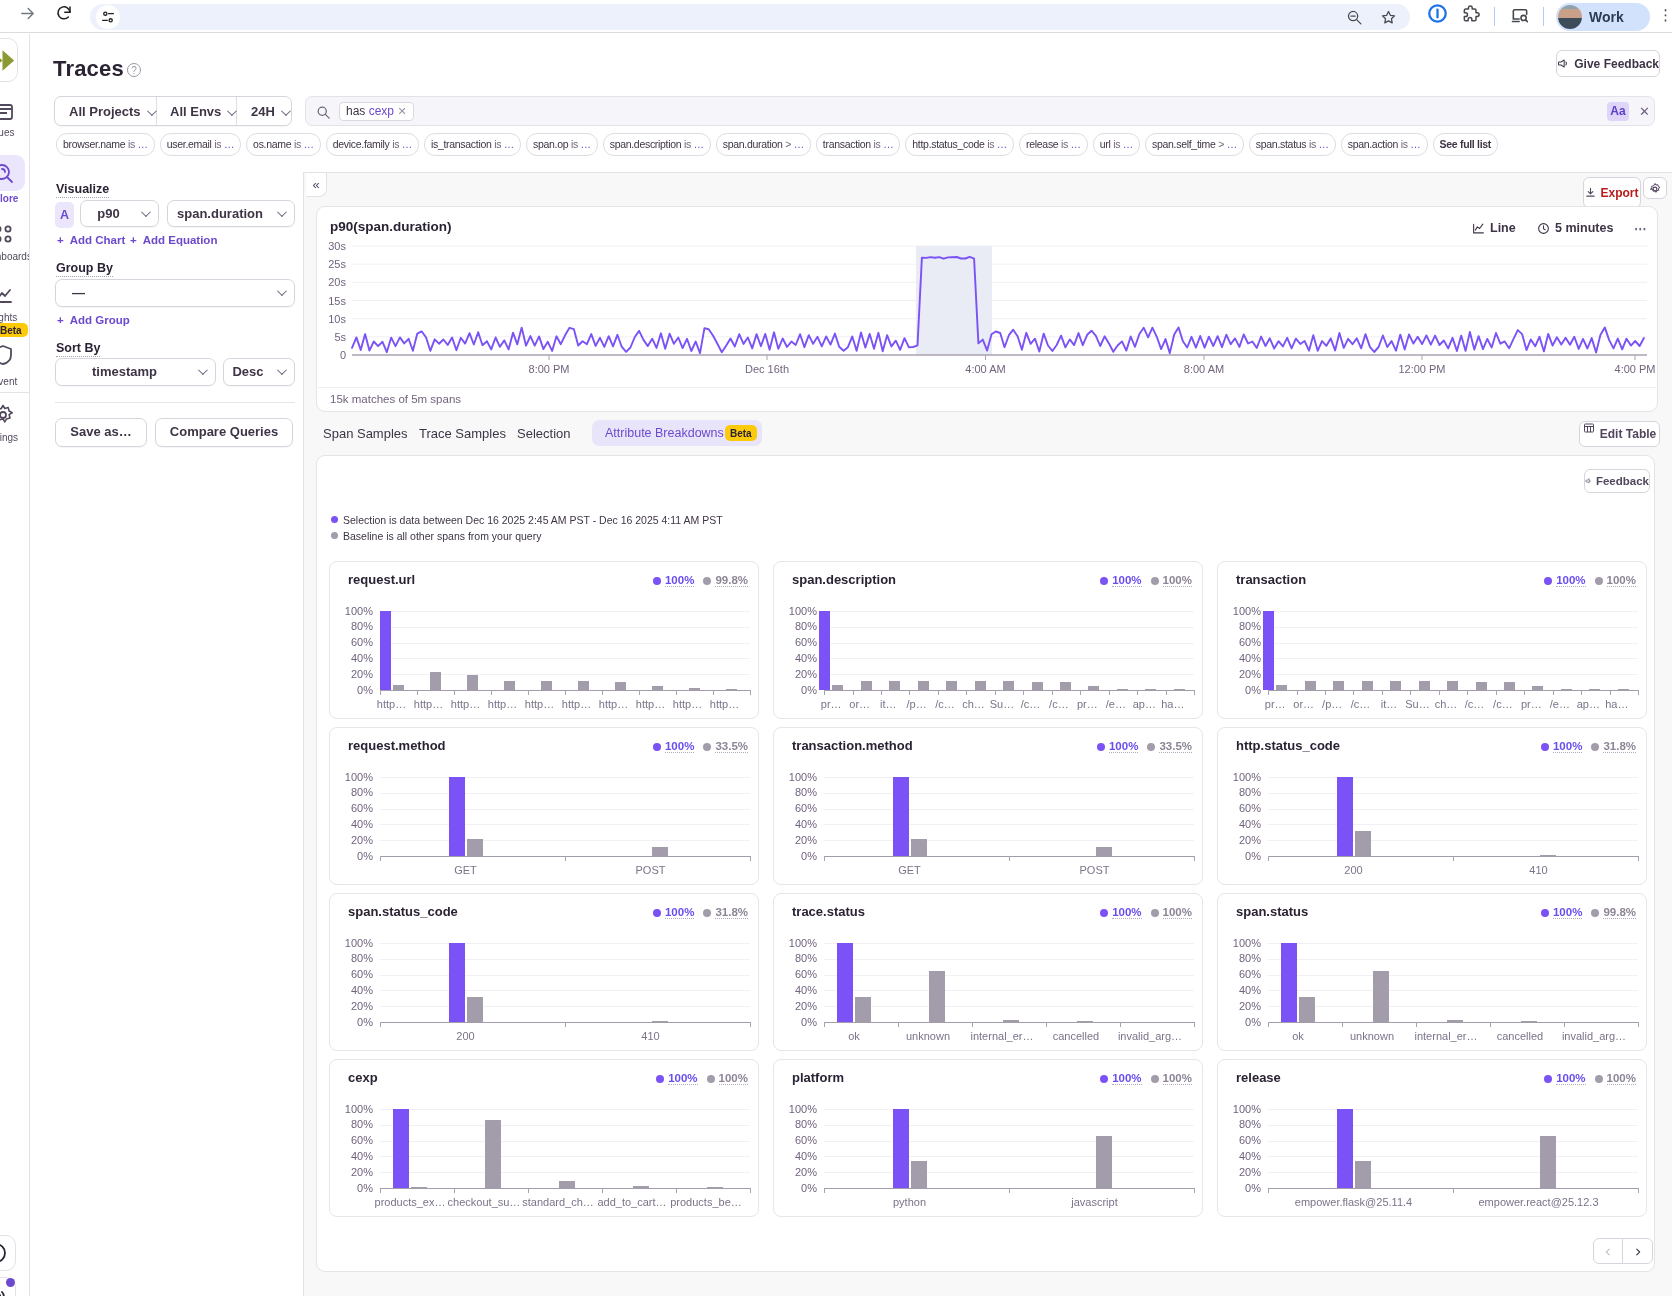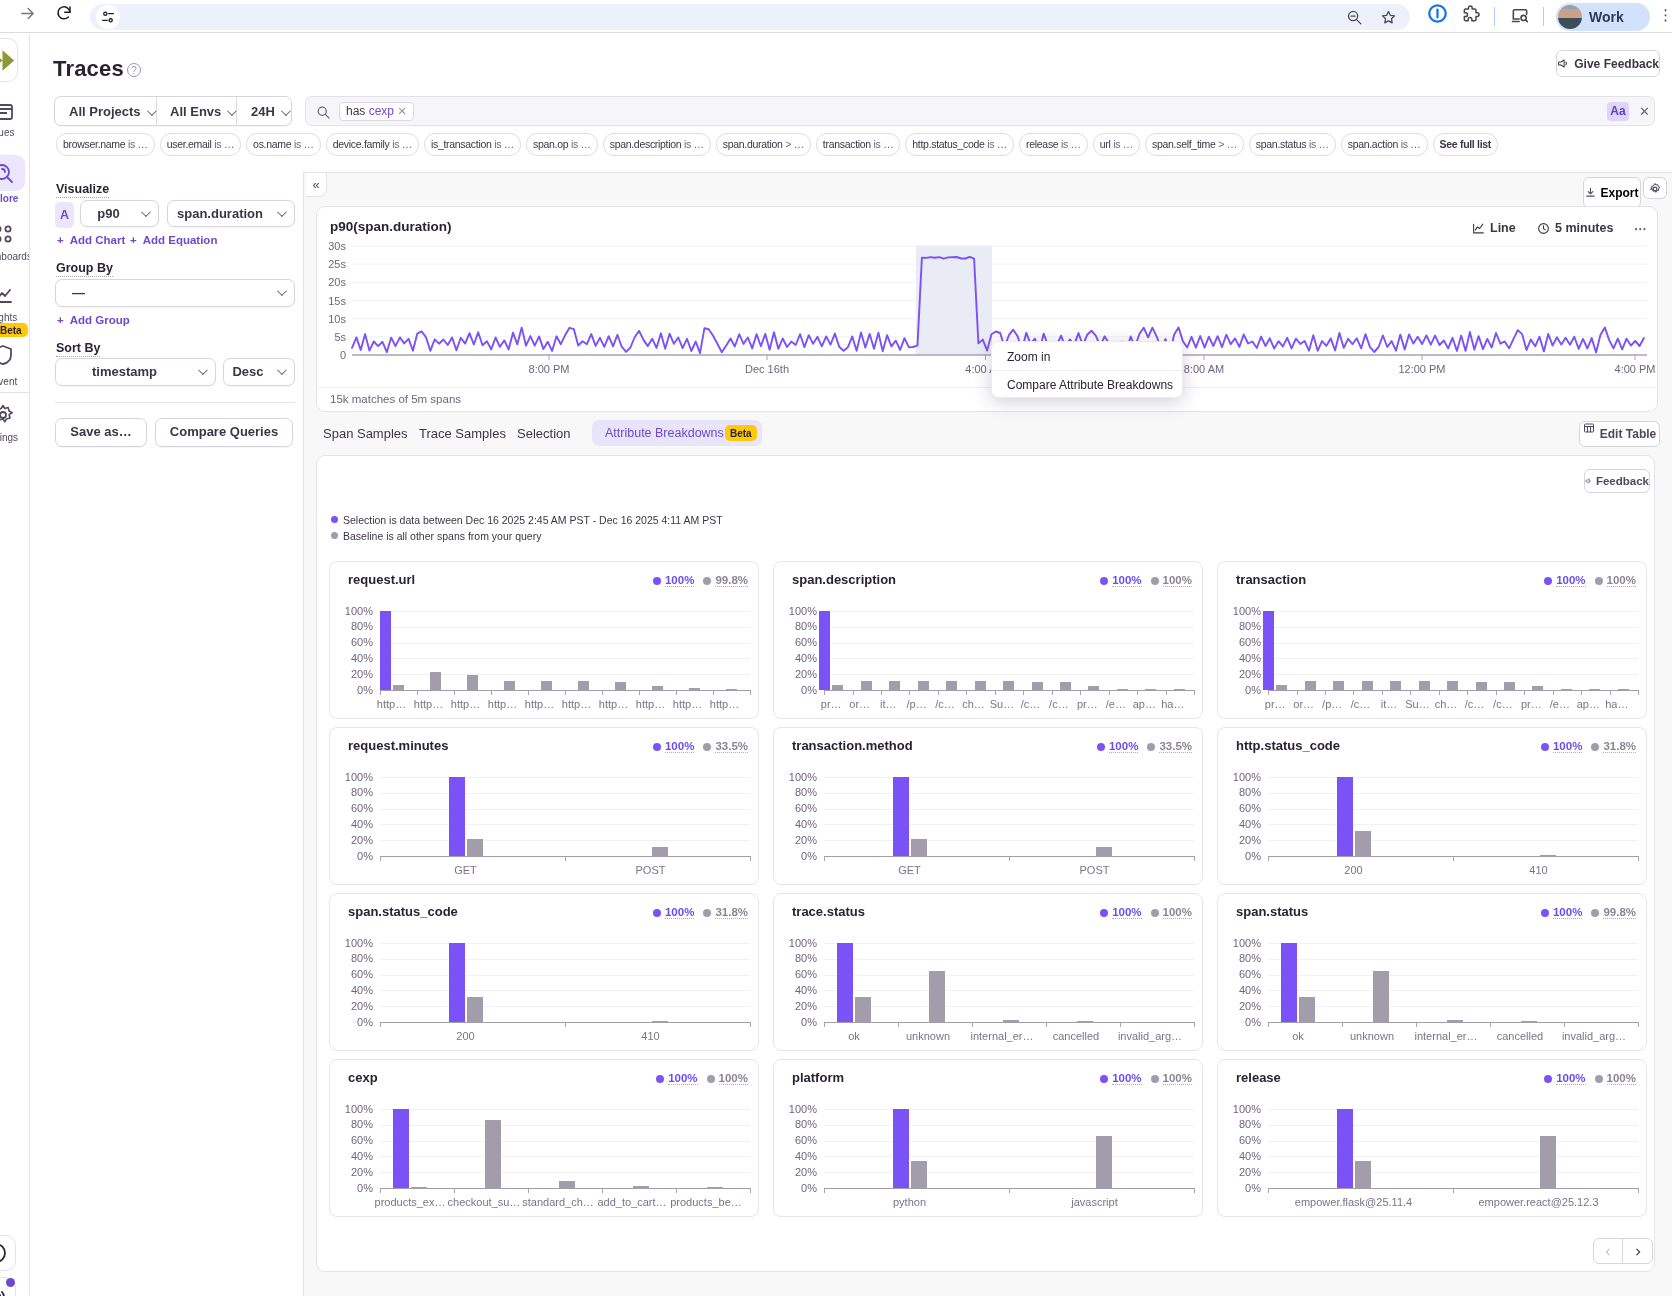--- a/index.html
+++ b/index.html
@@ -37,21 +37,21 @@
 .chipbold{font-weight:bold}
 
 .plabel{position:absolute;left:26px;font-size:12.5px;font-weight:bold;color:#2b2233;border-bottom:1px dotted #aaa3b2;padding-bottom:1px}
 .sel{position:absolute;background:#fff;border:1px solid #d8d4dd;border-radius:7px;box-shadow:0 1px 1px rgba(40,30,60,0.04);font-size:13px;font-weight:bold;color:#3e3446}
 .sel .st{position:absolute;left:0;right:22px;text-align:center;top:5px;white-space:nowrap}
 .sel .chev{position:absolute;right:10px;top:9px}
 .plink{position:absolute;font-size:11.5px;font-weight:bold;color:#6d49cd}
 
 #grey{position:absolute;left:273px;top:138px;width:1369px;height:1124px;background:#f8f8f9;border-left:1px solid #e4e1e7;border-top:1px solid #e4e1e7}
 #collapse{position:absolute;left:2px;top:0px;width:21px;height:24px;background:#fff;border-right:1px solid #e4e1e7;border-bottom:1px solid #e4e1e7;border-bottom-right-radius:8px;color:#52465e;font-size:13px;text-align:center;line-height:23px}
-#exportbtn{position:absolute;left:1279px;top:4px;width:58px;height:31px;background:#fff;border:1px solid #d8d4dd;border-radius:6px;font-size:12px;font-weight:bold;color:#000000;text-align:center;line-height:20px}
+#exportbtn{position:absolute;left:1279px;top:4px;width:58px;height:31px;background:#fff;border:1px solid #d8d4dd;border-radius:6px;font-size:12px;font-weight:bold;color:#b91c1c;text-align:center;line-height:20px}
 #gearbtn{position:absolute;left:1339px;top:4px;width:24px;height:22px;background:#fff;border:1px solid #d8d4dd;border-radius:6px;text-align:center;line-height:20px;color:#52465e;font-size:13px}
 #chartpanel{position:absolute;left:12px;top:33px;width:1342px;height:206px;background:#fff;border:1px solid #e5e2e8;border-radius:9px}
 #charttitle{position:absolute;left:13px;top:12px;font-size:13.5px;font-weight:bold;color:#2b2233}
 .ctrl{position:absolute;top:14px;font-size:12.5px;font-weight:bold;color:#3e3446}
 .axlab{font-size:11px;fill:#71637e;font-family:"Liberation Sans",sans-serif}
 #matches{position:absolute;left:13px;top:186px;font-size:11.5px;color:#71637e}
 
 .tab{position:absolute;top:253px;font-size:13px;color:#3e3446}
 #activetab{position:absolute;left:288px;top:247px;width:170px;height:26px;background:#e8e5fb;border-radius:7px}
 #activetab .att{position:absolute;left:13px;top:6px;font-size:12.5px;color:#6d49cd}
@@ -510,21 +510,21 @@
           <div class="bar" style="left:314.4px;top:123.7px;width:11px;height:4.3px;background:#a39caa"></div>
           <div class="xlab" style="left:233.4px;top:136px">pr…</div>
           <div class="bar" style="left:342.8px;top:126.8px;width:11px;height:1.2px;background:#a39caa"></div>
           <div class="xlab" style="left:261.8px;top:136px">/e…</div>
           <div class="bar" style="left:371.3px;top:127.0px;width:11px;height:1.0px;background:#a39caa"></div>
           <div class="xlab" style="left:290.3px;top:136px">ap…</div>
           <div class="bar" style="left:399.8px;top:127.0px;width:11px;height:1.0px;background:#a39caa"></div>
           <div class="xlab" style="left:318.8px;top:136px">ha…</div>
         </div>
         <div class="card" style="left:12px;top:271px;width:430px;height:158px">
-          <div class="cardtitle">request.minutes</div>
+          <div class="cardtitle">request.method</div>
           <div class="cardlegend">
             <span class="ldot" style="background:#7a52f5"></span>
             <span class="ltxt purple">100%</span>
             <span class="ldot" style="background:#a39caa"></span>
             <span class="ltxt grey">33.5%</span>
           </div>
           <div class="gl" style="left:50px;top:49.0px;width:370px"></div>
           <div class="ylab" style="top:42.5px">100%</div>
           <div class="gl" style="left:50px;top:64.8px;width:370px"></div>
           <div class="ylab" style="top:58.3px">80%</div>
@@ -803,19 +803,14 @@
           <div class="xlab" style="left:240.5px;top:136px">empower.react@25.12.3</div>
         </div>
       <div id="pagel"><svg width="10" height="10" viewBox="0 0 24 24" style="margin-top:8px">
             <path d="M15 5l-7 7 7 7" fill="none" stroke="#c4bfca" stroke-width="2.6" stroke-linecap="round" stroke-linejoin="round"></path>
           </svg></div>
       <div id="pager"><svg width="10" height="10" viewBox="0 0 24 24" style="margin-top:8px">
             <path d="M9 5l7 7-7 7" fill="none" stroke="#3e3446" stroke-width="2.6" stroke-linecap="round" stroke-linejoin="round"></path>
           </svg></div>
     </div>
 
-    <div id="ctxmenu">
-      <div class="mi" style="top:8px">Zoom in</div>
-      <div class="div"></div>
-      <div class="mi" style="top:36px">Compare Attribute Breakdowns</div>
-    </div>
   </div>
 </div>
 
 </body></html>

